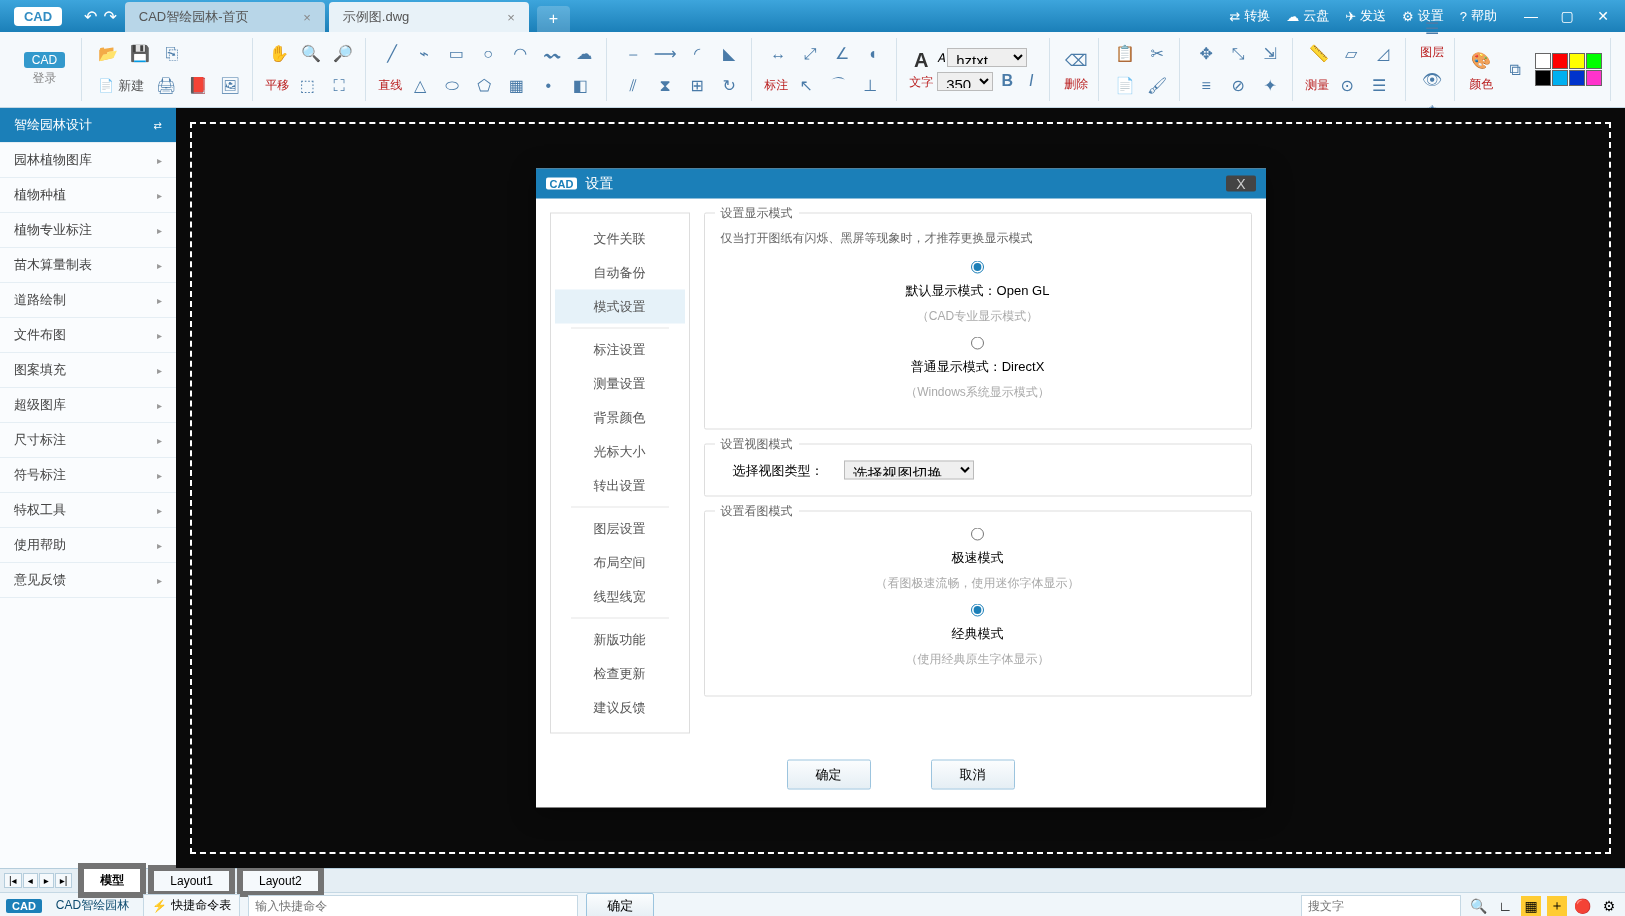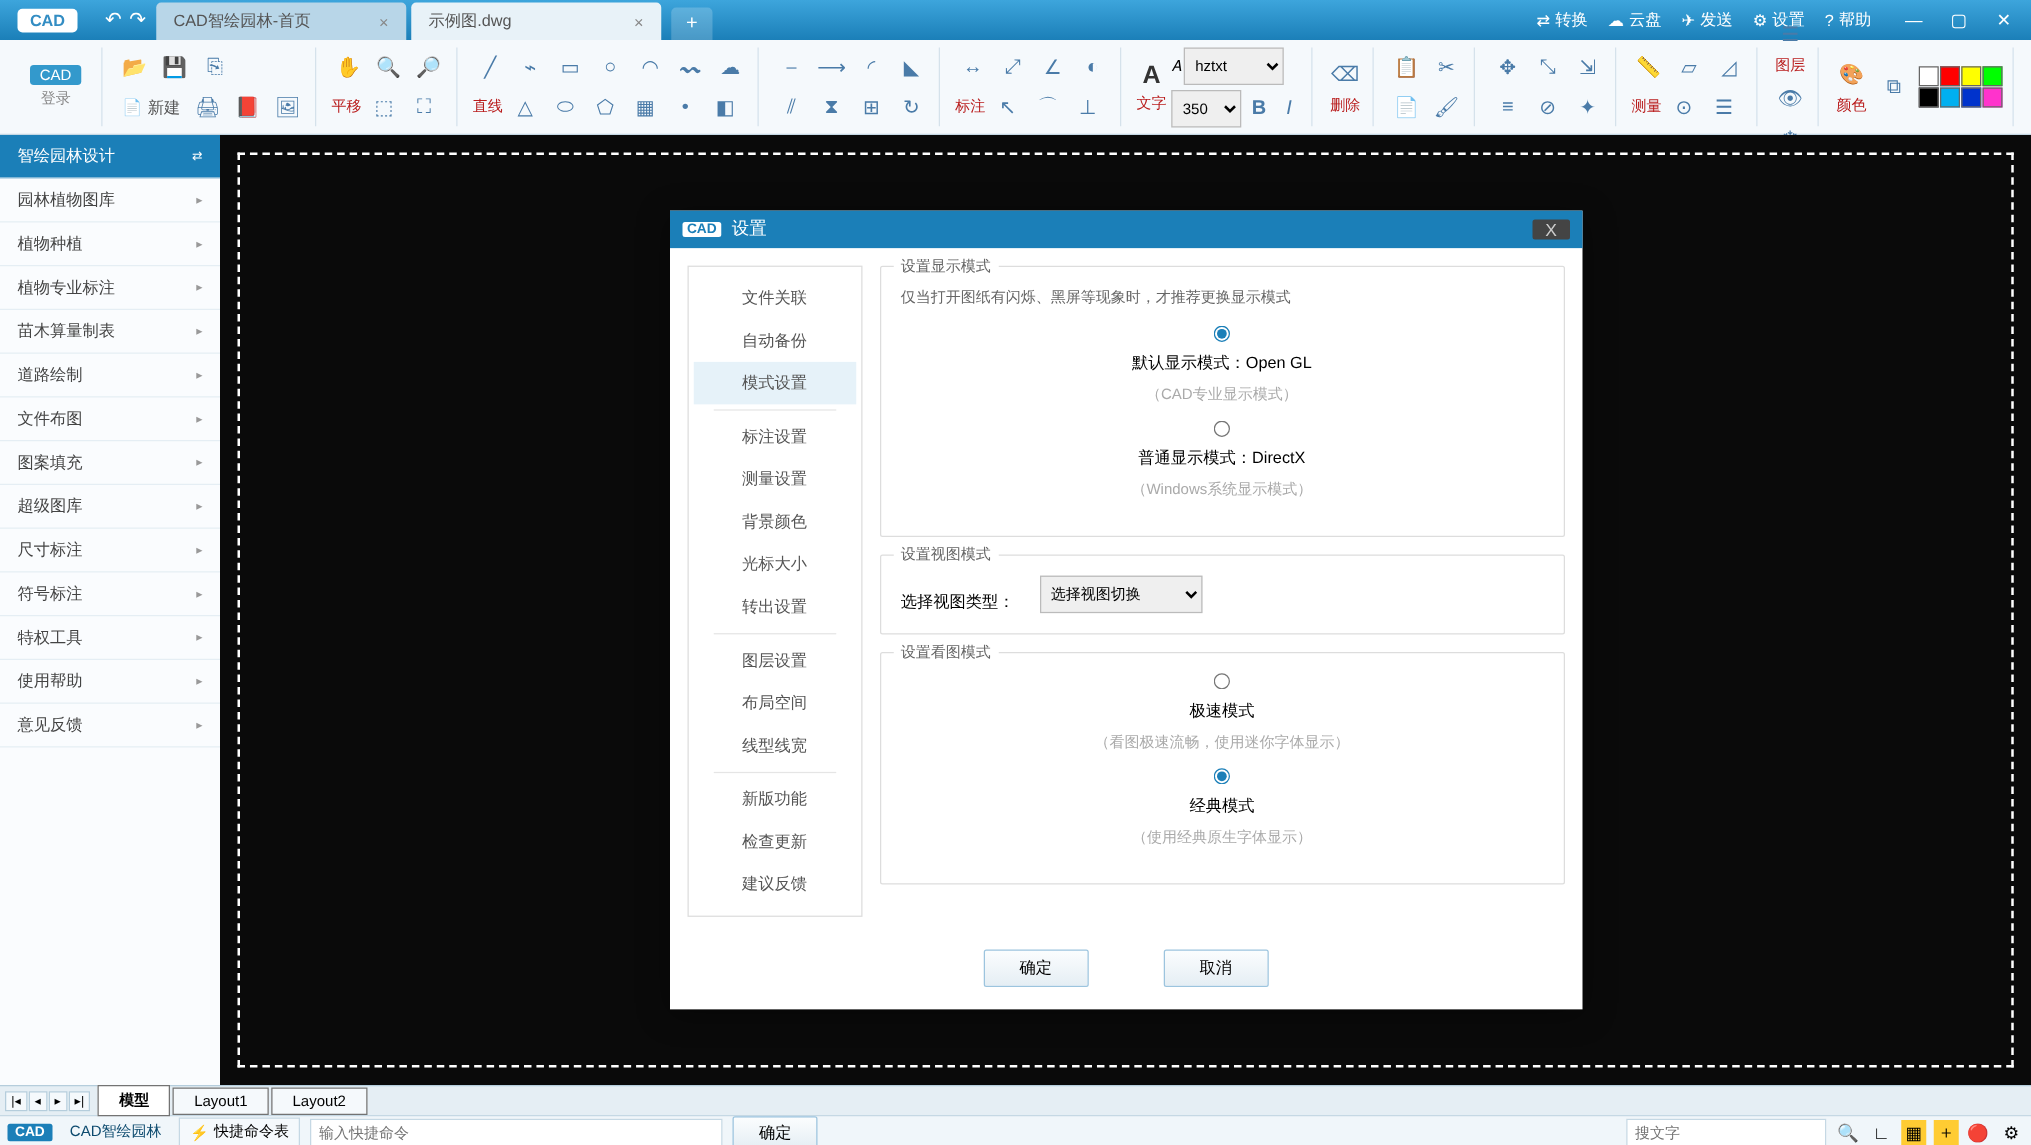--- a/index.html
+++ b/index.html
@@ -27,21 +27,21 @@
 .ribbon-btn { width: 28px; height: 28px; border: 1px solid transparent; display: flex; align-items: center; justify-content: center; cursor: pointer; border-radius: 2px; font-size: 16px; color: #4a7ba8; }
 .ribbon-label { font-size: 12px; color: #b91c1c; text-align: center; }
 .ribbon-vert { display: flex; flex-direction: column; align-items: center; gap: 2px; }
 
 
 .login-area { width: 74px; display: flex; flex-direction: column; align-items: center; justify-content: center; gap: 2px; border-right: 1px solid #d5e2eb; }
 .login-area .badge { background: #3399cc; color: #fff; border-radius: 3px; padding: 1px 8px; font-size: 12px; }
 .login-area .txt { color: #888; font-size: 12px; }
 .newfile { display: flex; align-items: center; gap: 4px; color: #555; font-size: 13px; cursor: pointer; padding: 4px; }
 
-.select-inline { border: 1px solid #bbb; padding: 2px 4px; font-size: 12px; height: 30px; }
+.select-inline { border: 1px solid #bbb; padding: 2px 4px; font-size: 15px; height: 19px; }
 .color-palette { display: grid; grid-template-columns: repeat(4, 16px); gap: 1px; }
 .color-swatch { width: 16px; height: 16px; border: 1px solid #666; }
 
 
 .main { display: flex; height: 760px; }
 .sidebar { width: 176px; background: #fafcfe; }
 .sidebar-item { display: flex; align-items: center; justify-content: space-between; padding: 8px 14px; font-size: 13px; color: #444; border-bottom: 1px solid #e5eef4; cursor: pointer; }
 .sidebar-item.active { background: #1b7fb8; color: #fff; }
 .sidebar-item .arrow { color: #999; font-size: 10px; }
 .sidebar-item.active .arrow { color: #fff; }
@@ -58,29 +58,29 @@
 .dialog-nav { width: 140px; border: 1px solid #ddd; padding: 8px 4px; }
 .dialog-nav-item { padding: 8px 0; text-align: center; font-size: 13px; color: #555; cursor: pointer; }
 .dialog-nav-item.sel { background: #e6f2f9; }
 .dialog-nav hr { border: none; border-top: 1px solid #e5e5e5; margin: 4px 16px; }
 .dialog-content { flex: 1; }
 .fieldset { border: 1px solid #ddd; border-radius: 2px; margin-bottom: 14px; padding: 16px; position: relative; }
 .fieldset-title { position: absolute; top: -9px; left: 10px; background: #fff; padding: 0 6px; color: #666; font-size: 12px; }
 .field-desc { color: #666; font-size: 12px; margin-bottom: 14px; }
 .radio-row { display: flex; align-items: center; gap: 8px; margin-bottom: 12px; font-size: 13px; flex-direction: column; }
 .radio-row .hint { color: #aaa; font-size: 12px; }
-.select-row { display: flex; align-items: flex-end; gap: 20px; font-size: 13px; }
+.select-row { display: flex; align-items: flex-end; gap: 20px; font-size: 13px; margin-left: 12px; }
 .dialog-buttons { display: flex; justify-content: center; gap: 60px; padding: 12px 0 18px; }
 .btn { background: linear-gradient(#fbfdfe, #e5eef4); border: 1px solid #9cc4de; padding: 5px 28px; font-size: 13px; cursor: pointer; border-radius: 2px; }
 
 
 .layout-tabs { background: #e5eef4; display: flex; align-items: center; height: 24px; border-top: 1px solid #b5cddc; padding-left: 4px; }
 .layout-nav { display: flex; gap: 1px; margin-right: 6px; }
 .layout-nav span { background: #f5f9fc; border: 1px solid #b5cddc; padding: 1px 4px; font-size: 10px; cursor: pointer; }
-.layout-tab { background: #f5f9fc; border: 1px solid #737373; padding: 3px 16px; font-size: 12px; cursor: pointer; margin-right: 2px; }
+.layout-tab { background: #f5f9fc; border: 6px solid #737373; padding: 3px 16px; font-size: 12px; cursor: pointer; margin-right: 2px; }
 .layout-tab.active { background: #fff; font-weight: bold; }
 
 
 .statusbar { background: #f0f6fa; border-top: 1px solid #c5d8e4; height: 26px; display: flex; align-items: center; padding: 0 6px; gap: 8px; }
 .status-badge { background: #1b7fb8; color: #fff; border-radius: 2px; padding: 1px 6px; font-size: 11px; font-weight: bold; }
 .status-item { font-size: 12px; color: #0c4a6e; padding: 0 6px; }
 .status-btn { display: flex; align-items: center; gap: 4px; padding: 2px 8px; background: #f5f9fc; border: 1px solid #c5d8e4; font-size: 12px; cursor: pointer; }
 .status-input { flex: 1; border: 1px solid #c5d8e4; padding: 3px 6px; font-size: 12px; background: #fff; color: #999; max-width: 330px; }
 .status-search { width: 160px; border: 1px solid #c5d8e4; padding: 3px 6px; font-size: 12px; margin-left: auto; }
 .status-icons { display: flex; gap: 6px; align-items: center; }

